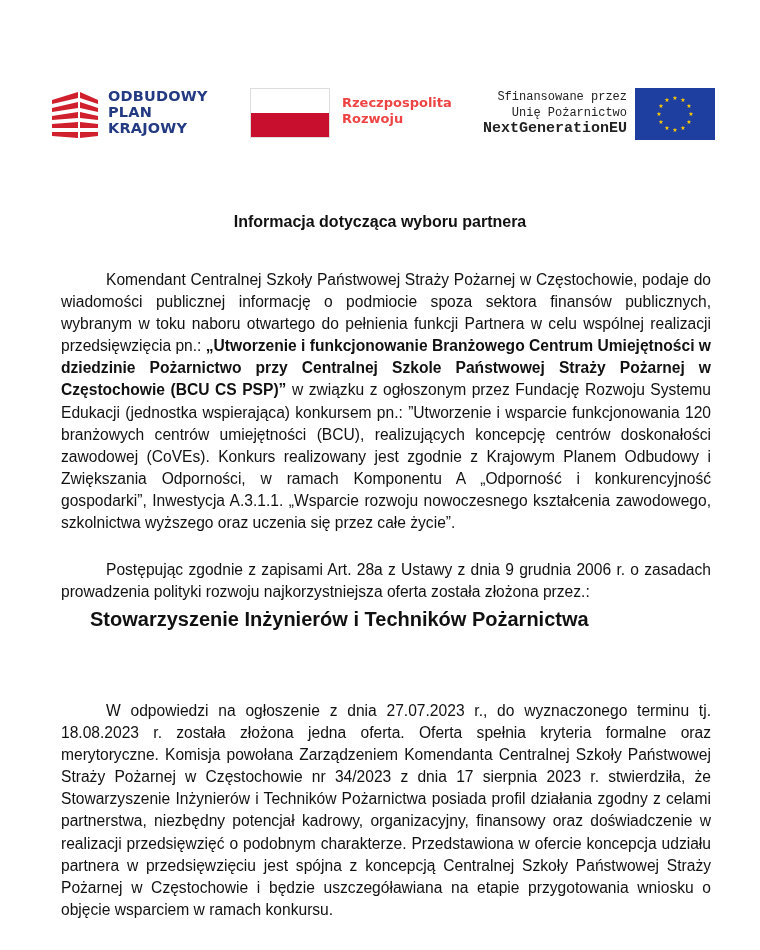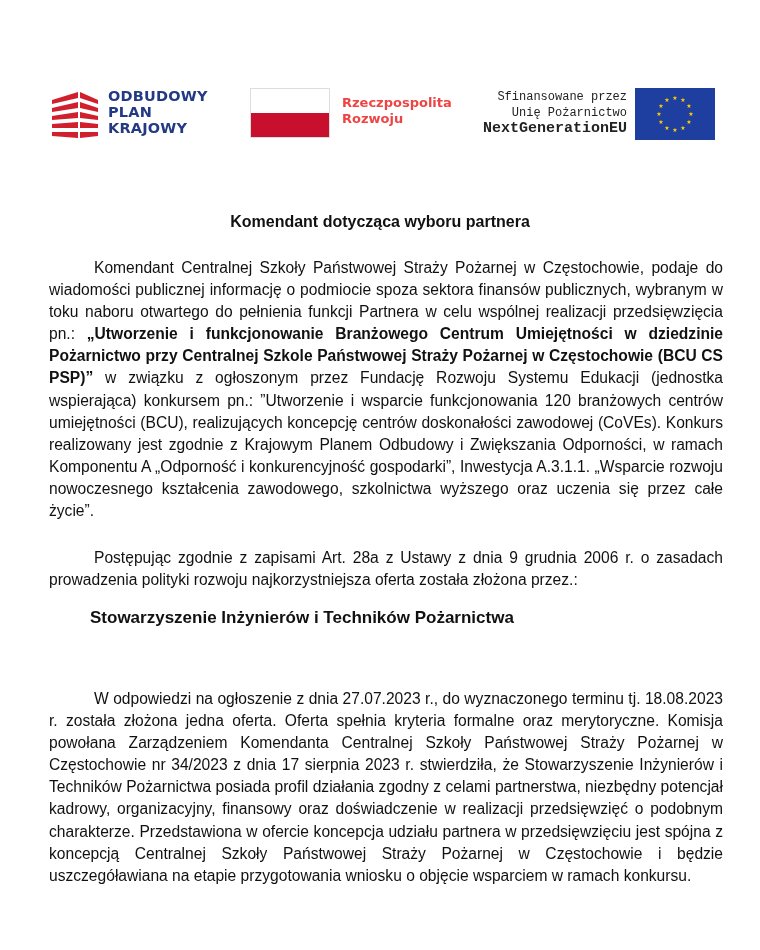--- a/index.html
+++ b/index.html
@@ -13,23 +13,23 @@
   .rp-flag .w { height:50%; background:#fff; }
   .rp-flag .r { height:50%; background:#c8102e; }
   .rp-text { position:absolute; left:92px; top:9px; font-family:"DejaVu Sans", sans-serif; font-size:13px; line-height:16px; color:#ef4444; font-weight:600; }
   .eu { position:absolute; left:430px; top:0; width:235px; height:56px; }
   .eu-text { position:absolute; right:88px; top:3px; text-align:right; font-family:Liberation Mono, monospace; font-size:12px; line-height:16px; color:#222; white-space:nowrap; }
   .eu-text .ngeu { font-weight:bold; font-size:15px; }
   .eu-flag { position:absolute; right:0; top:2px; width:80px; height:52px; background:#1f3fa0; }
   .title { position:absolute; top:213px; left:0; width:760px; text-align:center; font-family:"Liberation Sans", sans-serif; font-weight:bold; font-size:16px; }
   .body { position:absolute; left:45px; width:682px; font-family:"Liberation Sans", sans-serif; font-size:15.6px; line-height:22.1px; text-align:justify; color:#111; }
   .p1 { top:253px; }
-  .indent { text-indent:45px; margin:4px; }
+  .indent { text-indent:45px; margin:16px; }
   .p2 { top:543px; }
-  .org { position:absolute; top:608px; left:90px; font-family:"Liberation Sans", sans-serif; font-weight:bold; font-size:17px; }
+  .org { position:absolute; top:608px; left:90px; font-family:"Liberation Sans", sans-serif; font-weight:bold; font-size:20px; }
   .p3 { top:684px; }
   b { font-weight:bold; }
 </style>
 </head>
 <body>
 
 <div class="logos">
   <div class="kpo">
     <svg class="kpo-mark" viewBox="0 0 50 50">
       <g fill="#d0202e">
@@ -82,21 +82,21 @@
           <text x="32" y="42">★</text>
           <text x="26" y="36">★</text>
         <text x="24" y="28">★</text>
           <text x="26" y="20">★</text>
           <text x="32" y="14">★</text>
       </g>
     </svg>
   </div>
 </div>
 
-<div class="title">Komendant dotycząca wyboru partnera</div>
+<div class="title">Informacja dotycząca wyboru partnera</div>
 
 <div class="body p1">
   <p class="indent"><span>Komendant Centralnej Szkoły Państwowej Straży Pożarnej w Częstochowie, podaje do wiadomości publicznej informację o podmiocie spoza sektora finansów publicznych, wybranym w toku naboru otwartego do pełnienia funkcji Partnera w celu wspólnej realizacji przedsięwzięcia pn.: </span><b>„Utworzenie i funkcjonowanie Branżowego Centrum Umiejętności w dziedzinie Pożarnictwo przy Centralnej Szkole Państwowej Straży Pożarnej w Częstochowie (BCU CS PSP)”</b><span> w związku z ogłoszonym przez Fundację Rozwoju Systemu Edukacji (jednostka wspierająca) konkursem pn.: ”Utworzenie i wsparcie funkcjonowania 120 branżowych centrów umiejętności (BCU), realizujących koncepcję centrów doskonałości zawodowej (CoVEs). Konkurs realizowany jest zgodnie z Krajowym Planem Odbudowy i Zwiększania Odporności, w ramach Komponentu A „Odporność i konkurencyjność gospodarki”, Inwestycja A.3.1.1. „Wsparcie rozwoju nowoczesnego kształcenia zawodowego, szkolnictwa wyższego oraz uczenia się przez całe życie”.</span></p>
 </div>
 
 <div class="body p2">
   <p class="indent">Postępując zgodnie z zapisami Art. 28a z Ustawy z dnia 9 grudnia 2006 r. o zasadach prowadzenia polityki rozwoju najkorzystniejsza oferta została złożona przez.:</p>
 </div>
 
 <div class="org">Stowarzyszenie Inżynierów i Techników Pożarnictwa</div>

